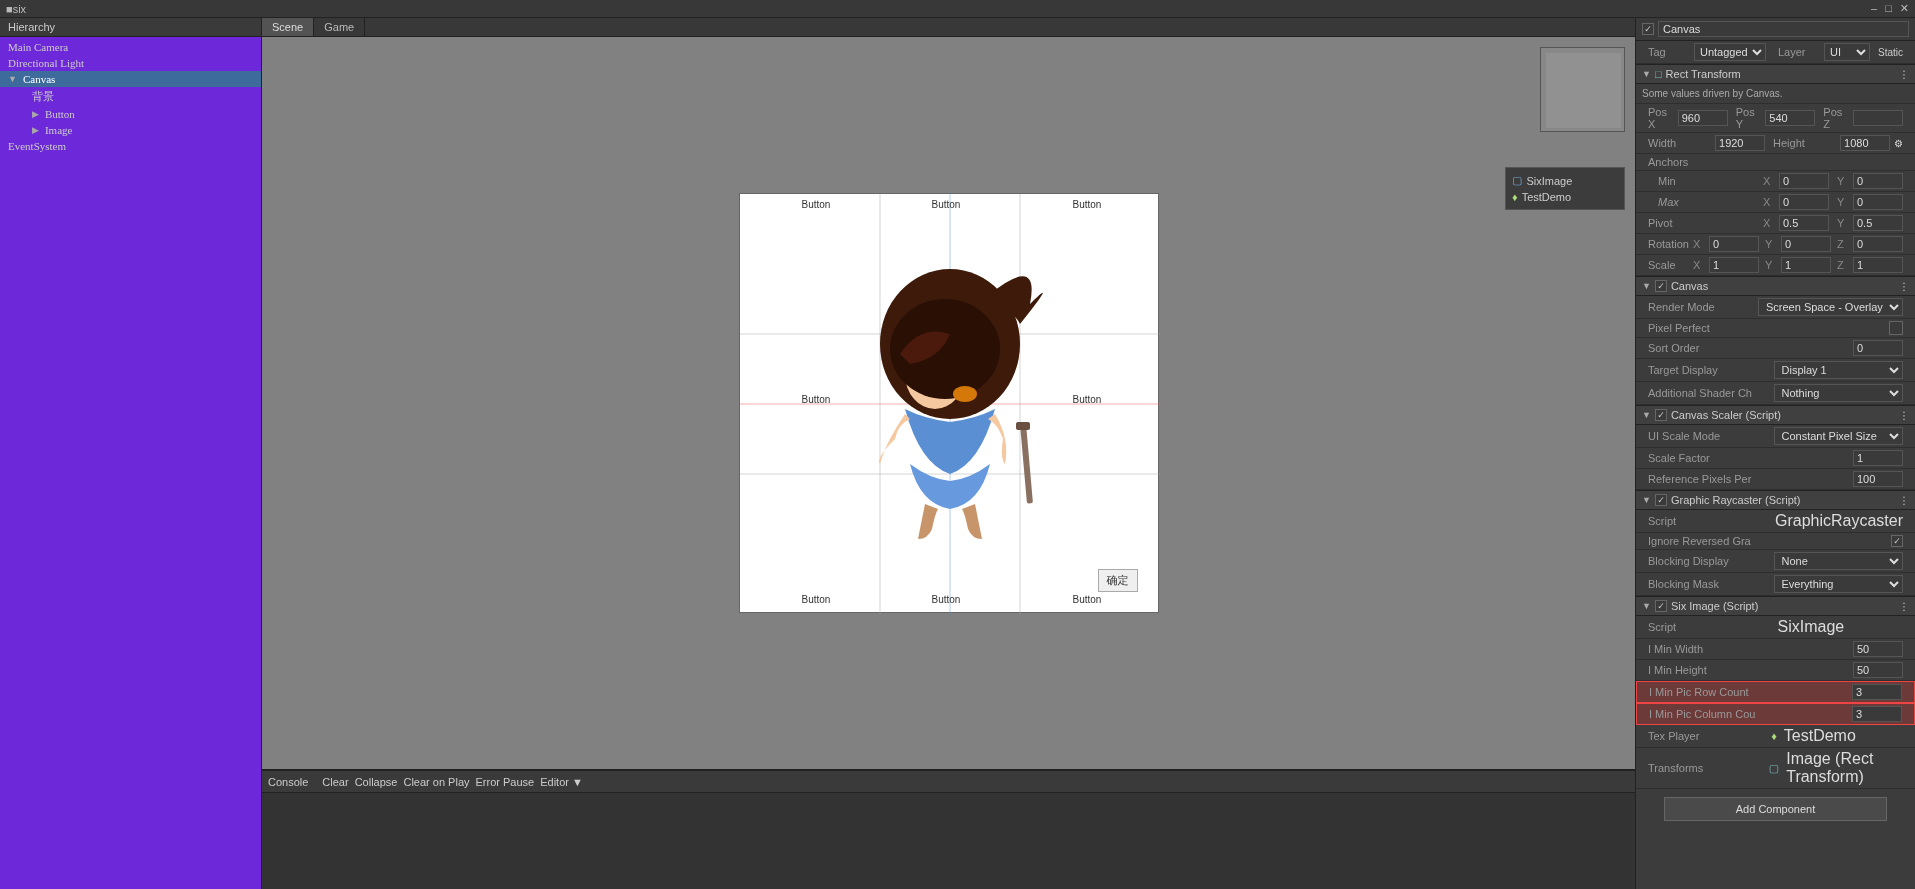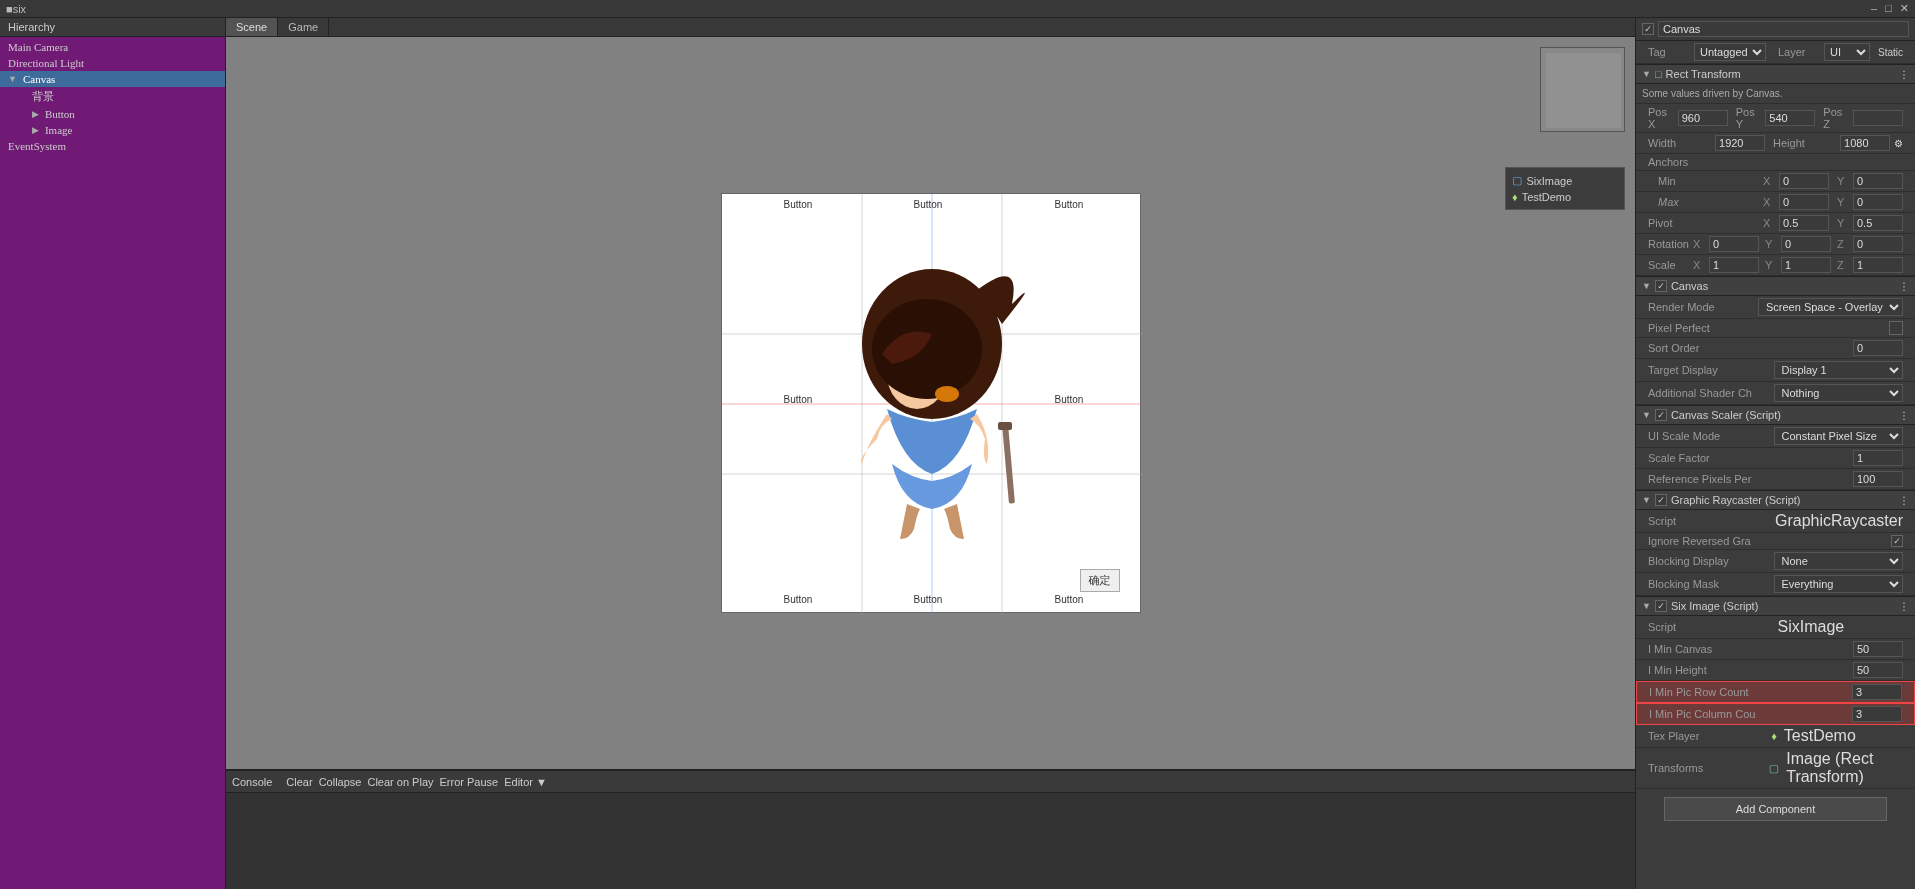--- a/index.html
+++ b/index.html
@@ -30,22 +30,22 @@
 
     
     .main-layout {
       display: flex;
       flex: 1;
       overflow: hidden;
     }
 
     
     .hierarchy-panel {
-      width: 226px;
-      background: #701a75;
+      width: 262px;
+      background: #6d28d9;
       border-right: 1px solid #222;
       display: flex;
       flex-direction: column;
       flex-shrink: 0;
     }
     .panel-header {
       background: #3a3a3a;
       padding: 3px 8px;
       font-size: 11px;
       color: #ccc;
@@ -606,21 +606,21 @@
       <span class="fold-arrow">▼</span>
       <span class="toggle-check">✓</span>
       <span>Six Image (Script)</span>
       <span style="margin-left:auto;font-size:10px;">⋮</span>
     </div>
     <div class="field-row">
       <span class="field-label">Script</span>
       <span class="field-val">SixImage</span>
     </div>
     <div class="field-row">
-      <span class="field-label">I Min Canvas</span>
+      <span class="field-label">I Min Width</span>
       <input class="num-input" type="text" value="50" style="">
     </div>
     <div class="field-row">
       <span class="field-label">I Min Height</span>
       <input class="num-input" type="text" value="50" style="">
     </div>
 
     <div class="field-row highlight-row">
       <span class="field-label">I Min Pic Row Count</span>
       <input class="num-input" type="text" value="3" style="">

